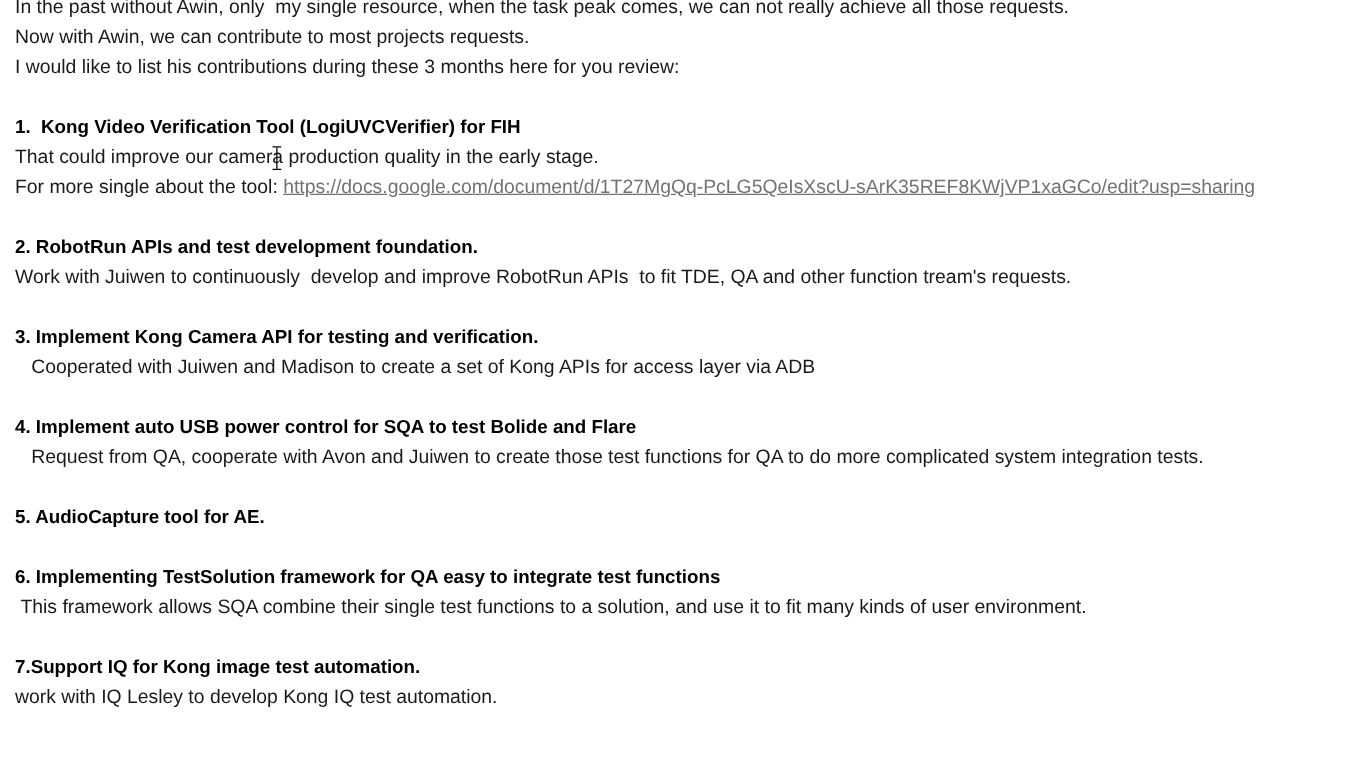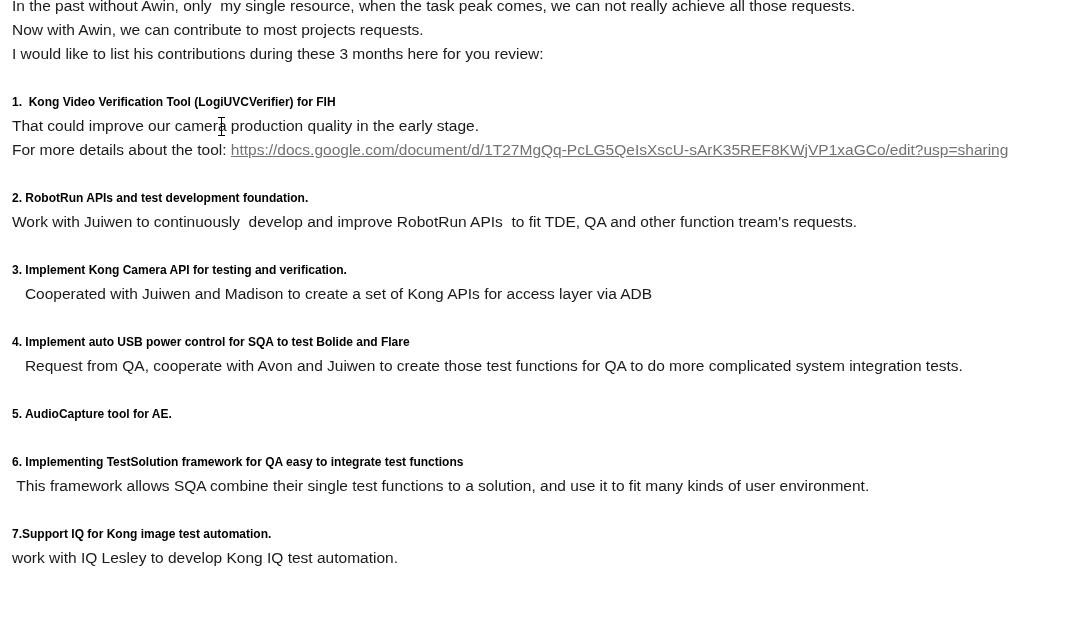--- a/index.html
+++ b/index.html
@@ -36,21 +36,21 @@
     white-space: pre-wrap;
   }
   .intro p {
     margin-bottom: 0;
   }
   .gap {
     height: 24px;
   }
   .heading {
     font-weight: bold;
-    font-size: 12px;
+    font-size: 15px;
     line-height: 24px;
     color: #000000;
   }
   .link {
     color: #737373;
     text-decoration: underline;
     cursor: pointer;
   }
   .mention {
     color: #7b4ee0;
@@ -103,21 +103,21 @@
     <div class="intro">
       <p>In the past without Awin, only  my single resource, when the task peak comes, we can not really achieve all those requests.</p>
       <p>Now with Awin, we can contribute to most projects requests.</p>
       <p>I would like to list his contributions during these 3 months here for you review:</p>
     </div>
 
     <div class="gap"></div>
 
     <p class="heading">1.  Kong Video Verification Tool (LogiUVCVerifier) for FIH</p>
     <p>That could improve our camera production quality in the early stage.</p>
-    <p><span>For more details about the tool: </span><span class="link">https://docs.google.com/document/d/1T27MgQq-PcLG5QeIsXscU-sArK35REF8KWjVP1xaGCo/edit?usp=sharing</span></p>
+    <p><span>For more single about the tool: </span><span class="link">https://docs.google.com/document/d/1T27MgQq-PcLG5QeIsXscU-sArK35REF8KWjVP1xaGCo/edit?usp=sharing</span></p>
 
     <div class="gap"></div>
 
     <p class="heading">2. RobotRun APIs and test development foundation.</p>
     <p>Work with Juiwen to continuously  develop and improve RobotRun APIs  to fit TDE, QA and other function tream's requests.</p>
 
     <div class="gap"></div>
 
     <p class="heading">3. Implement Kong Camera API for testing and verification.</p>
     <p>   Cooperated with Juiwen and Madison to create a set of Kong APIs for access layer via ADB</p>

